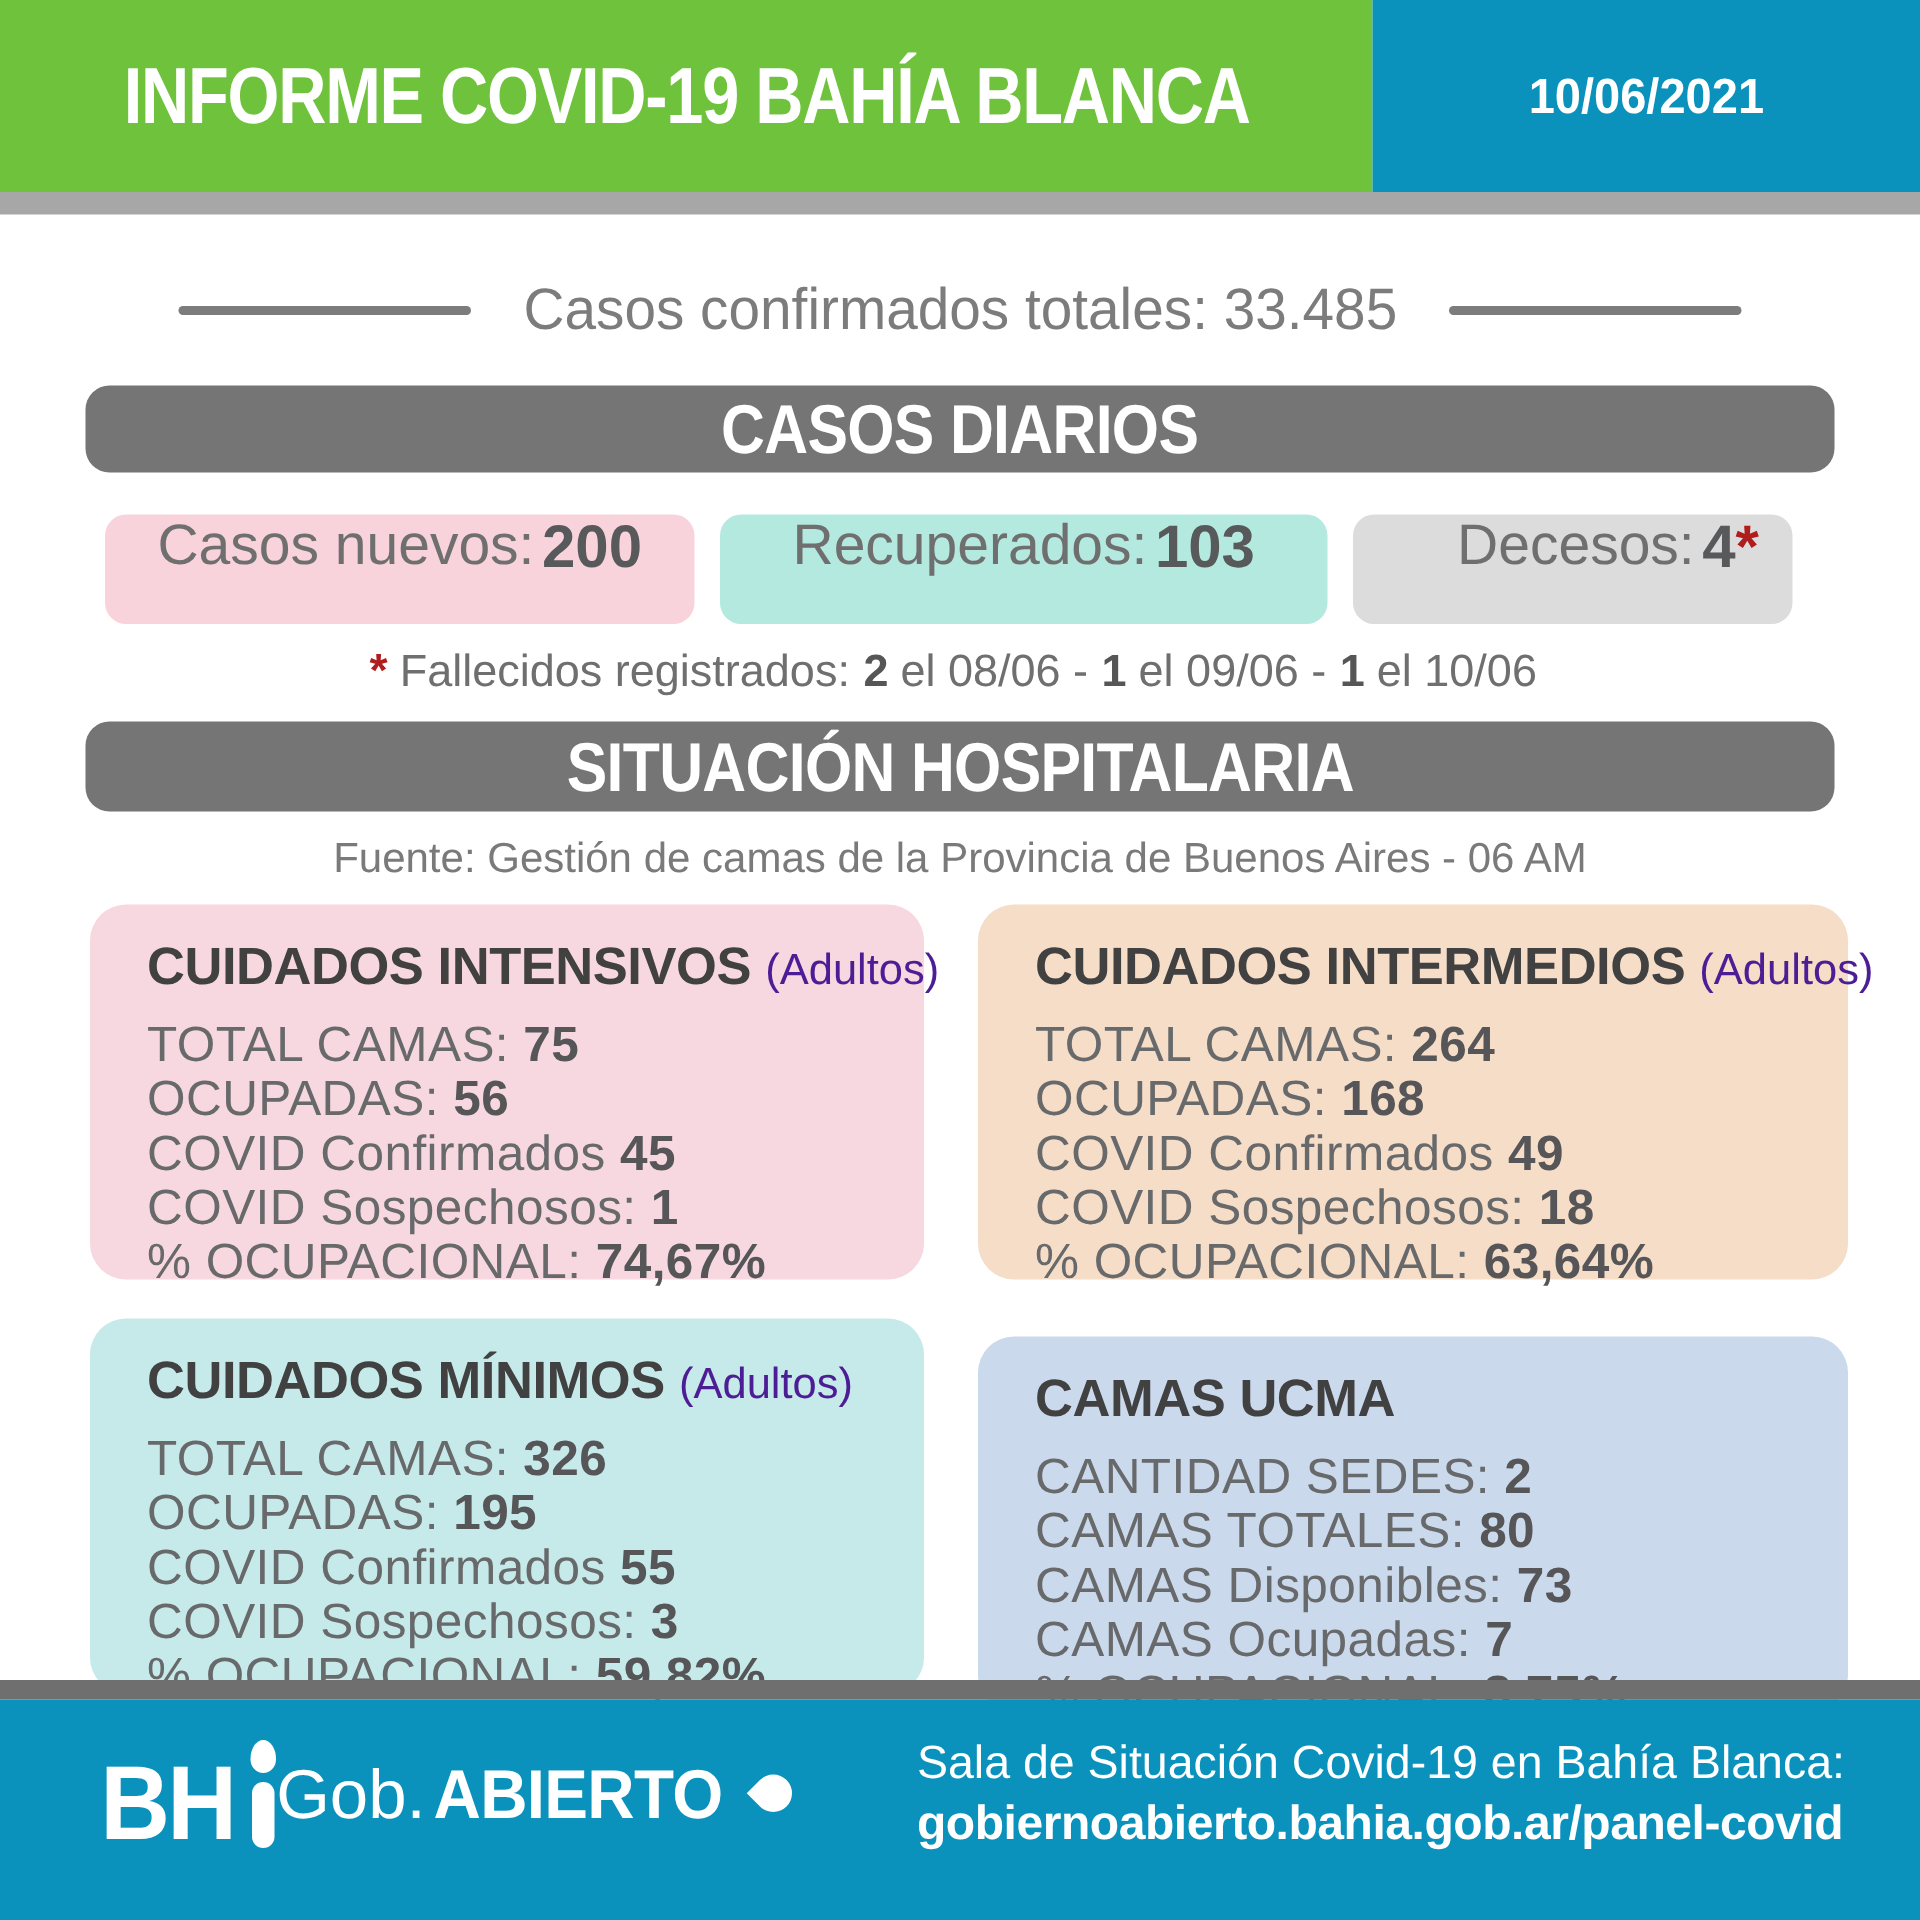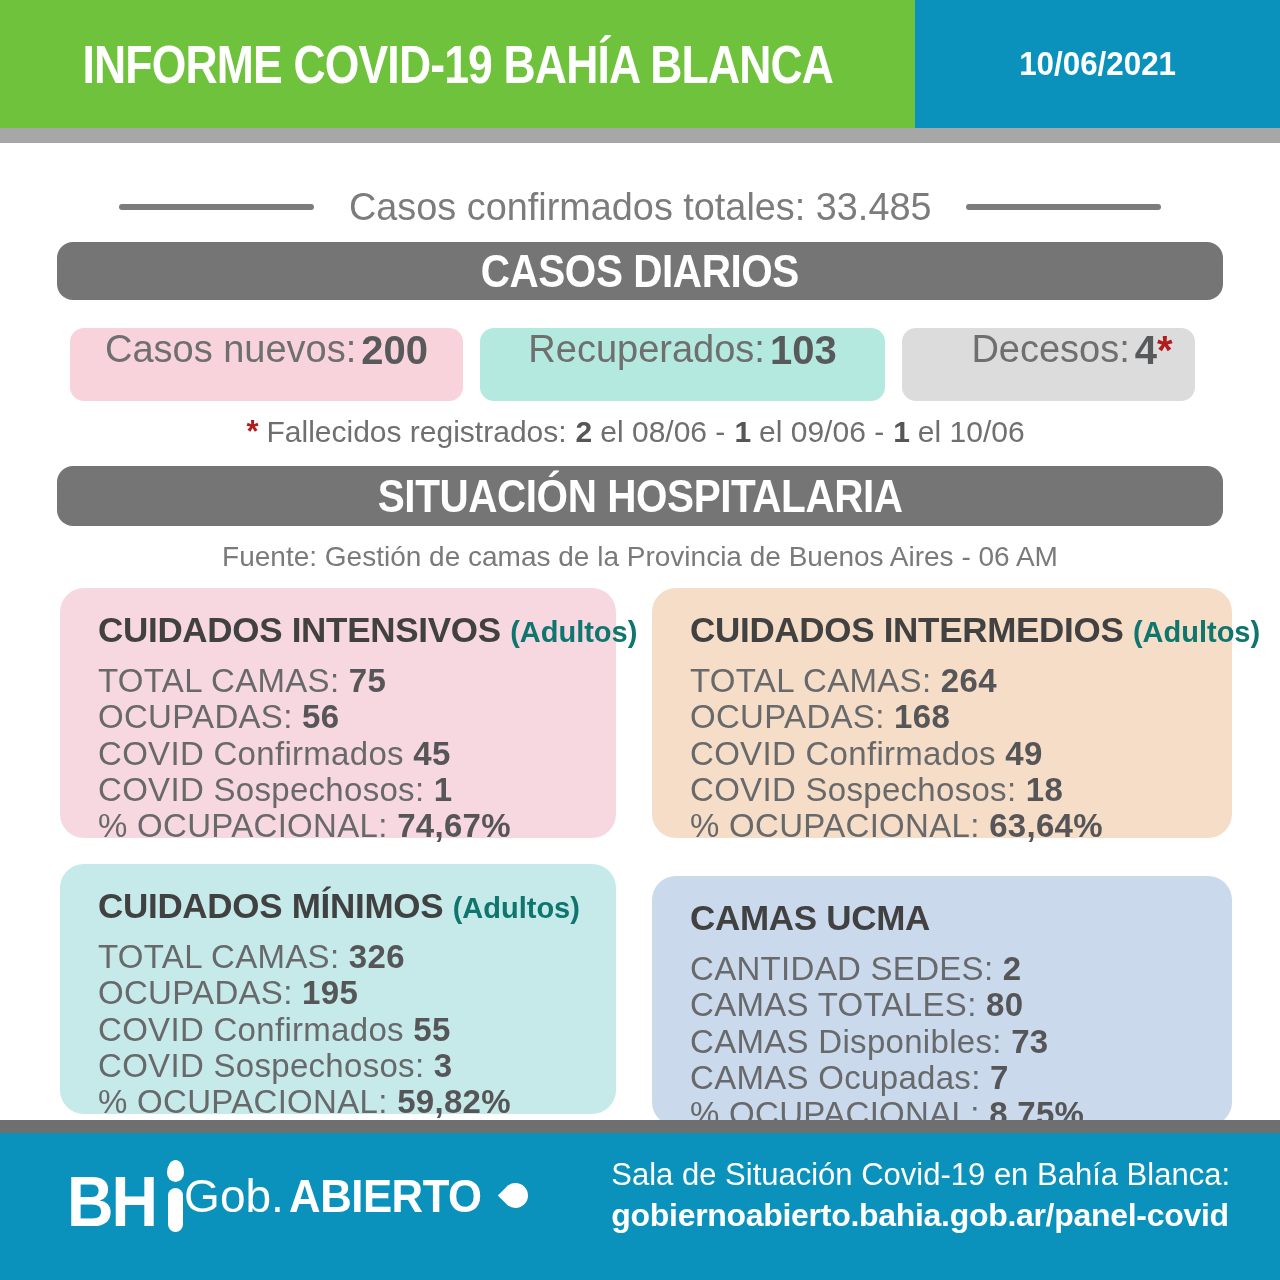--- a/index.html
+++ b/index.html
@@ -15,21 +15,21 @@
   .header-blue { flex:1; background:#0B92BC; display:flex; align-items:center; justify-content:center; }
   .header-date { color:#fff; font-size:33px; font-weight:700; display:inline-block; transform:scaleX(0.95); }
   .divider-top { height:15px; background:#A7A7A7; }
 
   
   .total-row { margin-top:42px; display:flex; align-items:center; justify-content:center; gap:26px; }
   .dash { width:195px; height:6px; background:#7C7C7C; border-radius:3px; }
   .total-text { font-size:39px; color:#7C7C7C; white-space:nowrap; display:inline-block; transform:scaleX(0.97); }
 
   
-  .section-bar { margin:13px 57px 0; height:58px; background:#757575; border-radius:16px;
+  .section-bar { margin:28px 57px 0; height:58px; background:#757575; border-radius:16px;
                  display:flex; align-items:center; justify-content:center; }
   .section-bar.second { margin-top:16px; height:60px; }
   .section-bar span { color:#fff; font-weight:800; font-size:46px; display:inline-block;
                       transform:scaleX(0.88); white-space:nowrap; letter-spacing:-0.5px; }
 
   
   .pill-row { margin:28px 70px 0; display:flex; gap:17px; }
   .pill { height:73px; border-radius:14px; display:flex; align-items:flex-start; justify-content:center; white-space:nowrap; }
   .pill-1 { width:393px; } .pill-2 { width:405px; } .pill-3 { width:293px;padding-left:47px; }
   .pill-label { font-size:38px; color:#6F6F6F; }
@@ -44,21 +44,21 @@
   .fn-num { font-weight:700; color:#565656; margin-right:8px; }
   .fn-rest { margin-right:9px; }
 
   
   .fuente { margin-top:15px; text-align:center; font-size:28px; color:#7A7A7A; }
 
   
   .cards { margin:15px 48px 0 60px; display:grid; grid-template-columns:556px 580px; column-gap:36px; row-gap:26px; }
   .card { height:250px; border-radius:24px; padding:22px 20px 0 38px; }
   .card-title { font-size:35px; font-weight:800; color:#414142; white-space:nowrap; letter-spacing:-0.3px; }
-  .card-subtitle { font-size:29px; font-weight:700; color:#0f766e; letter-spacing:0; }
+  .card-subtitle { font-size:29px; font-weight:400; color:#4c1d95; letter-spacing:0; }
   .card-rows { margin-top:13px; font-size:33px; color:#68696B; line-height:1.1; letter-spacing:0.3px; }
   .card-row { white-space:nowrap; }
   .row-value { font-weight:700; color:#565658; }
 
   
   .bottom { position:absolute; left:0; right:0; bottom:0; }
   .divider-bottom { height:13px; background:#6F6F6F; }
   .footer { height:147px; background:#0B92BC; display:flex; align-items:center; padding:0 50px 22px 63px; }
   .bhi { display:flex; align-items:flex-end; color:#ffffff;justify-content:center; }
   .bhi-text { font-size:70px; font-weight:800; line-height:0.82; letter-spacing:-2px; display:inline-block; transform:scaleX(0.92); }

